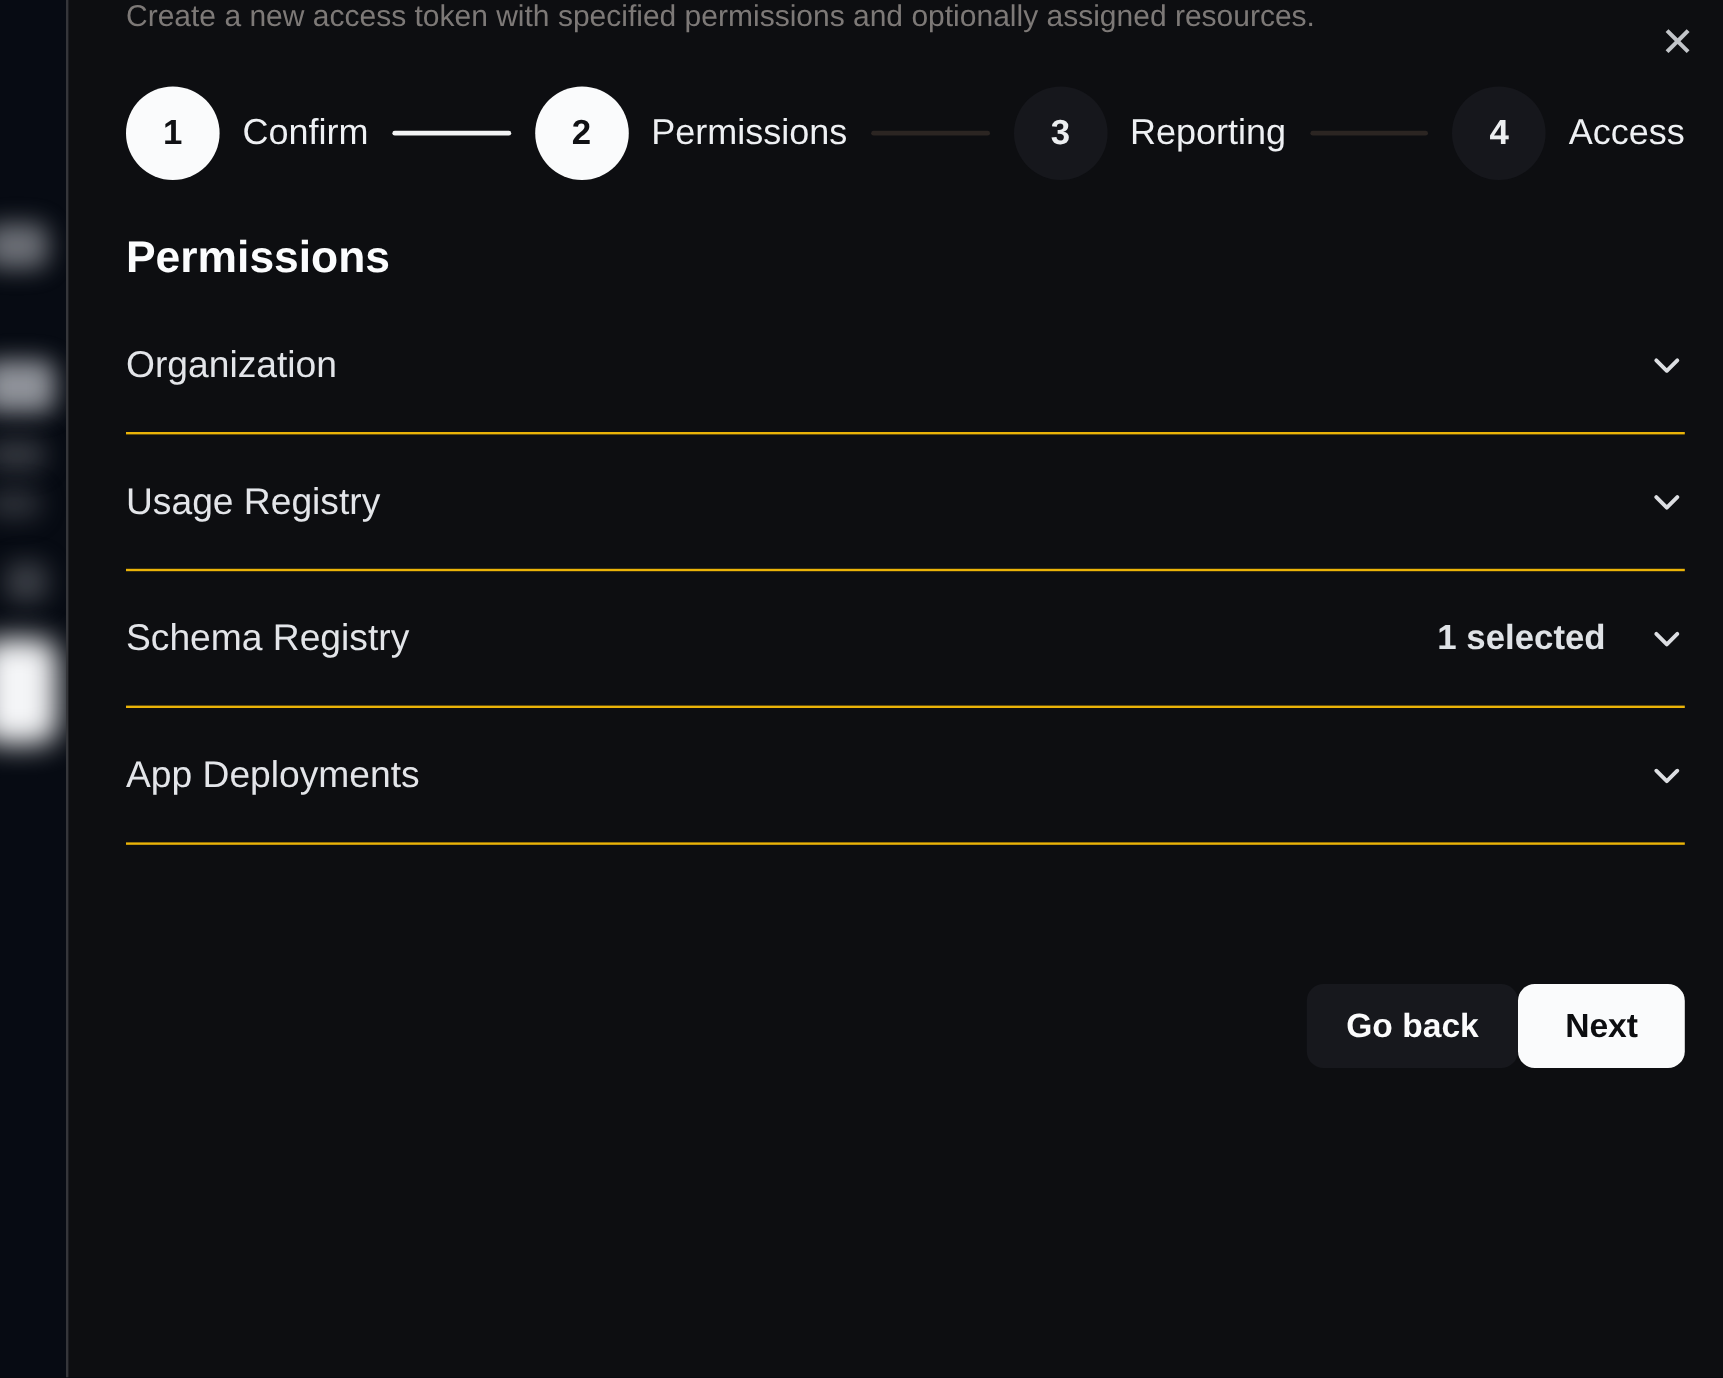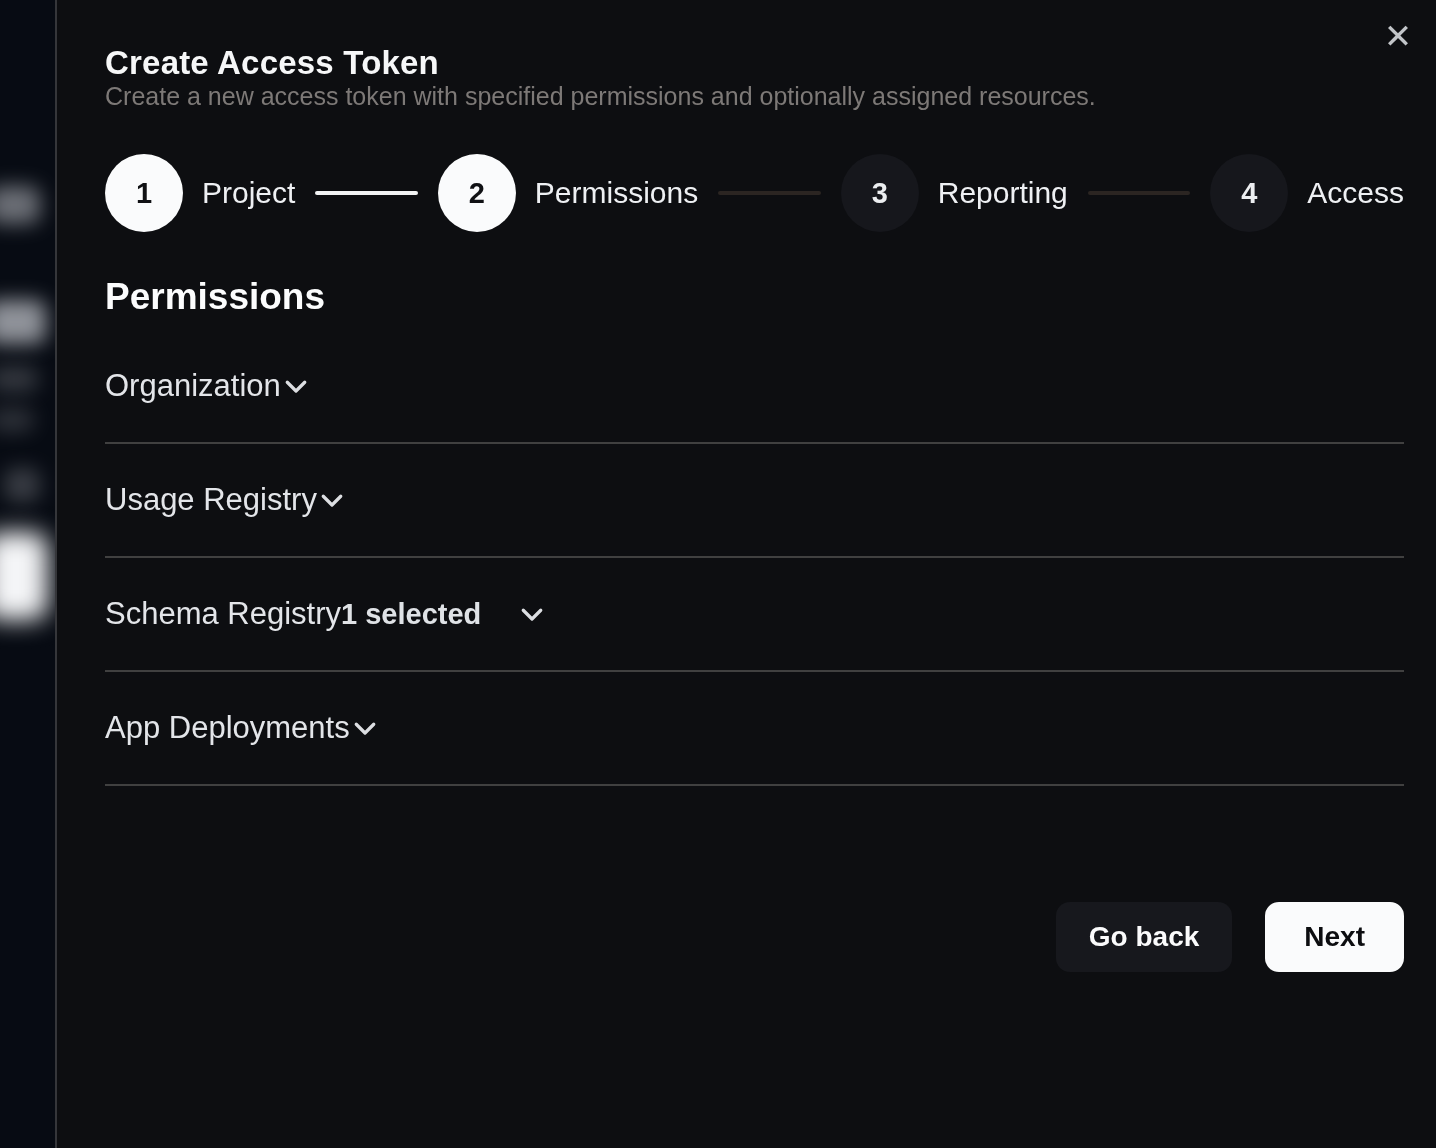--- a/index.html
+++ b/index.html
@@ -72,35 +72,35 @@
 
   
   .section-heading {
     margin-top: 44px;
     font-size: 37px; font-weight: 700; color: #fbfcfd;
   }
 
   .accordion-list { margin-top: 12px; }
   .accordion-row {
     height: 114px;
-    display: flex; align-items: center; justify-content: flex-start;
-    border-bottom: 2px solid #404040;
+    display: flex; align-items: center; justify-content: space-between;
+    border-bottom: 2px solid #eab308;
     cursor: pointer;
   }
   .accordion-label { font-size: 31px; font-weight: 500; color: #e3e5e9; }
   .accordion-right { display: flex; align-items: center; gap: 36px; }
   .selected-count { font-size: 29px; font-weight: 600; color: #dfe2e6; }
   .selected-count:empty { display: none; }
   .chevron-icon { width: 30px; height: 30px; display: flex; align-items: center; justify-content: center; }
   .chevron-icon svg { display: block; }
 
   
   .footer {
     margin-top: 116px;
-    display: flex; justify-content: flex-end; align-items: center; gap: 33px;
+    display: flex; justify-content: flex-end; align-items: center; 
   }
   .btn {
     height: 70px; border: none; border-radius: 14px;
     font-family: "Liberation Sans", sans-serif;
     font-size: 28px; font-weight: 600;
     display: flex; align-items: center; justify-content: center;
     cursor: pointer;
   }
   .btn-secondary { background: #17181d; color: #fbfbfc; padding: 0 33px; min-width: 166px; }
   .btn-primary   { background: #fafbfc; color: #0c0d10; padding: 0 39px; min-width: 120px; }
@@ -114,27 +114,26 @@
   <div class="blob blob-3"></div>
   <div class="blob blob-4"></div>
   <div class="blob blob-5"></div>
   <div class="blob blob-6"></div>
 </div>
 
 <div class="modal">
 
   <button class="close-btn">✕</button>
 
-  <div class="modal-title">Create Access Token</div>
   <div class="modal-subtitle">Create a new access token with specified permissions and optionally assigned resources.</div>
 
   <div class="stepper">
     <div class="step done">
       <div class="step-circle">1</div>
-      <div class="step-label">Project</div>
+      <div class="step-label">Confirm</div>
     </div>
     <div class="connector done"></div>
     <div class="step active">
       <div class="step-circle">2</div>
       <div class="step-label">Permissions</div>
     </div>
     <div class="connector todo"></div>
     <div class="step upcoming">
       <div class="step-circle">3</div>
       <div class="step-label">Reporting</div>

